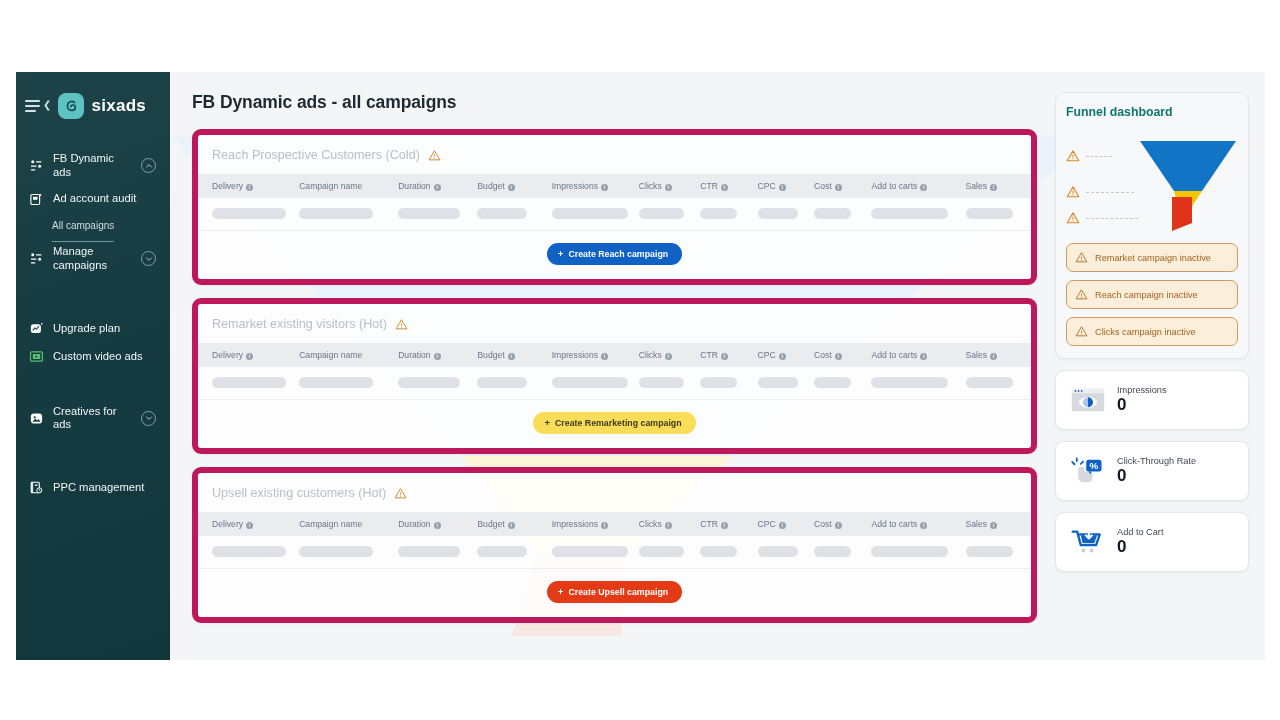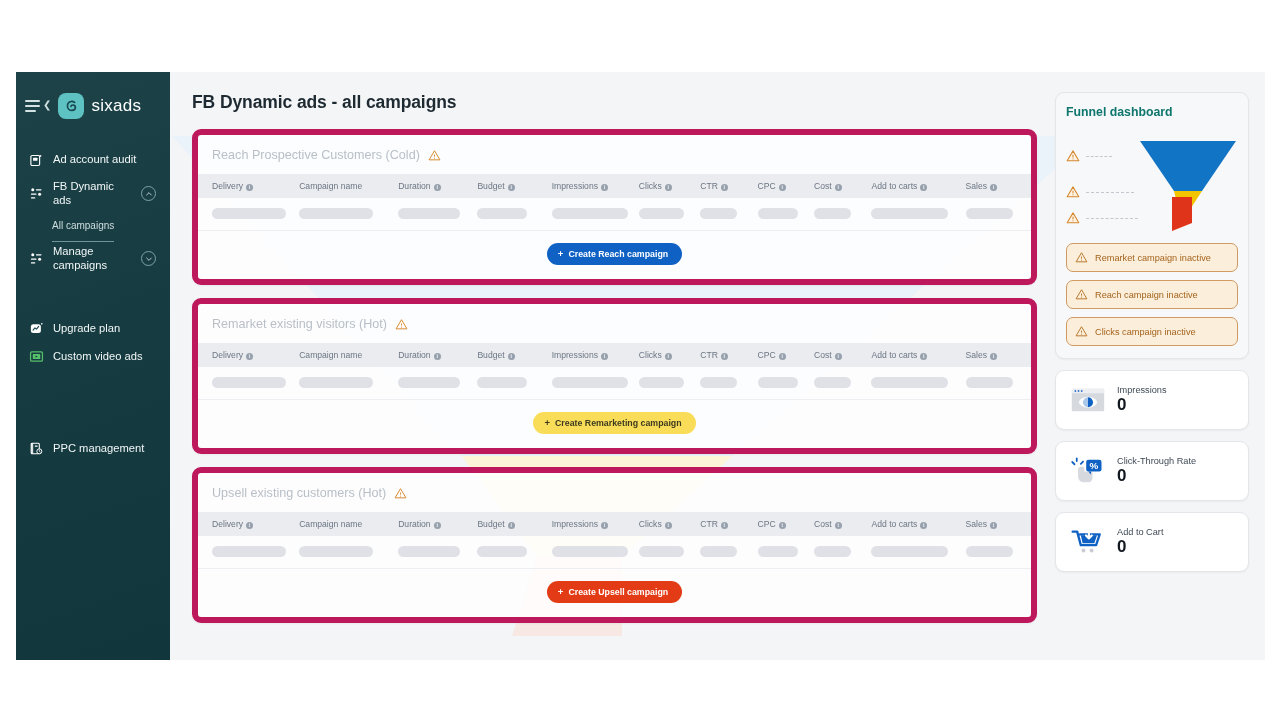--- a/index.html
+++ b/index.html
@@ -41,21 +41,21 @@
     font-size: 10px; color: #cfe0e1; line-height: 1; margin-left: 1px; margin-top: -1px;
   }
   .logo-mark {
     width: 26px; height: 26px; border-radius: 8px;
     background: #5fc2c2;
     display: flex; align-items: center; justify-content: center;
     flex: 0 0 26px;
   }
   .logo-mark svg { display:block; }
   .brand-name {
-    font-size: 17px; letter-spacing: .3px; font-weight: 400; color: #ffffff;
+    font-size: 17px; letter-spacing: .3px; font-weight: 700; color: #ffffff;
   }
 
   .nav { margin-top: 26px; }
   .nav-item {
     display: flex; align-items: center;
     gap: 9px;
     padding: 6px 8px 6px 12px;
     min-height: 28px;
     cursor: pointer;
     position: relative;
@@ -263,44 +263,44 @@
         </svg>
       </div>
       <div class="brand-name">sixads</div>
     </div>
 
     <nav class="nav">
 
       <div class="nav-item">
         <span class="nav-ico">
           <svg width="15" height="15" viewBox="0 0 24 24">
-            <rect x="3" y="4" width="14" height="16" rx="2" fill="none" stroke="#fff" stroke-width="1.8"></rect>
-            <rect x="6.5" y="7.5" width="7" height="5" rx="1" fill="#fff"></rect>
-            <circle cx="18.3" cy="4.6" r="1.5" fill="#fff"></circle>
-          </svg>
-        </span>
-        <span class="nav-label">Ad account audit</span>
-      </div>
-
-      <div class="nav-item">
-        <span class="nav-ico">
-          <svg width="15" height="15" viewBox="0 0 24 24">
             <circle cx="6" cy="6" r="2.4" fill="#fff"></circle>
               <rect x="11" y="5" width="9" height="2" rx="1" fill="#fff"></rect>
             <rect x="3" y="12" width="9" height="2" rx="1" fill="#fff"></rect>
               <circle cx="17" cy="13" r="2.4" fill="#fff"></circle>
             <rect x="3" y="18" width="7" height="2" rx="1" fill="#fff"></rect>
           </svg>
         </span>
         <span class="nav-label">FB Dynamic ads</span>
         <span class="chev-circle">
           <svg width="8" height="8" viewBox="0 0 12 12">
               <path d="M2.5 7.5L6 4l3.5 3.5" fill="none" stroke="#cfe0e1" stroke-width="1.3" stroke-linecap="round"></path>
             </svg>
         </span>
+      </div>
+
+      <div class="nav-item">
+        <span class="nav-ico">
+          <svg width="15" height="15" viewBox="0 0 24 24">
+            <rect x="3" y="4" width="14" height="16" rx="2" fill="none" stroke="#fff" stroke-width="1.8"></rect>
+            <rect x="6.5" y="7.5" width="7" height="5" rx="1" fill="#fff"></rect>
+            <circle cx="18.3" cy="4.6" r="1.5" fill="#fff"></circle>
+          </svg>
+        </span>
+        <span class="nav-label">Ad account audit</span>
       </div>
 
       <div class="subitem">
         <span>All campaigns</span>
       </div>
 
       <div class="nav-item two-line">
         <span class="nav-ico">
           <svg width="15" height="15" viewBox="0 0 24 24">
             <circle cx="6" cy="6" r="2.4" fill="#fff"></circle>
@@ -337,20 +337,35 @@
             <rect x="2.5" y="4.5" width="19" height="15" rx="2" fill="none" stroke="#57c06a" stroke-width="2"></rect>
             <rect x="6" y="8" width="12" height="8" rx="1" fill="#57c06a"></rect>
             <path d="M10.5 10.3l3.4 1.8-3.4 1.8z" fill="#11363c"></path>
           </svg>
         </span>
         <span class="nav-label">Custom video ads</span>
       </div>
 
       <div class="nav-gap-md"></div>
 
+      <div class="nav-item">
+        <span class="nav-ico">
+          <svg width="15" height="15" viewBox="0 0 24 24">
+            <rect x="3" y="4" width="18" height="16" rx="5" fill="#fff"></rect>
+            <circle cx="9" cy="10" r="1.8" fill="#17434a"></circle>
+            <path d="M5.5 17l4.5-5 3 3.2 2.5-2.6 3 4.4z" fill="#17434a"></path>
+          </svg>
+        </span>
+        <span class="nav-label">Creatives for ads</span>
+        <span class="chev-circle">
+          <svg width="8" height="8" viewBox="0 0 12 12">
+              <path d="M2.5 4.5L6 8l3.5-3.5" fill="none" stroke="#cfe0e1" stroke-width="1.3" stroke-linecap="round"></path>
+            </svg>
+        </span>
+      </div>
 
       <div class="nav-gap-lg"></div>
 
       <div class="nav-item">
         <span class="nav-ico">
           <svg width="15" height="15" viewBox="0 0 24 24">
             <rect x="3.5" y="3.5" width="13" height="17" rx="1.6" fill="none" stroke="#fff" stroke-width="1.7"></rect>
             <rect x="3.5" y="3.5" width="3.2" height="17" fill="#fff" opacity=".85"></rect>
             <rect x="9" y="7" width="5" height="2" rx="1" fill="#fff"></rect>
             <circle cx="16.5" cy="16.5" r="4" fill="#11363c" stroke="#fff" stroke-width="1.6"></circle>

